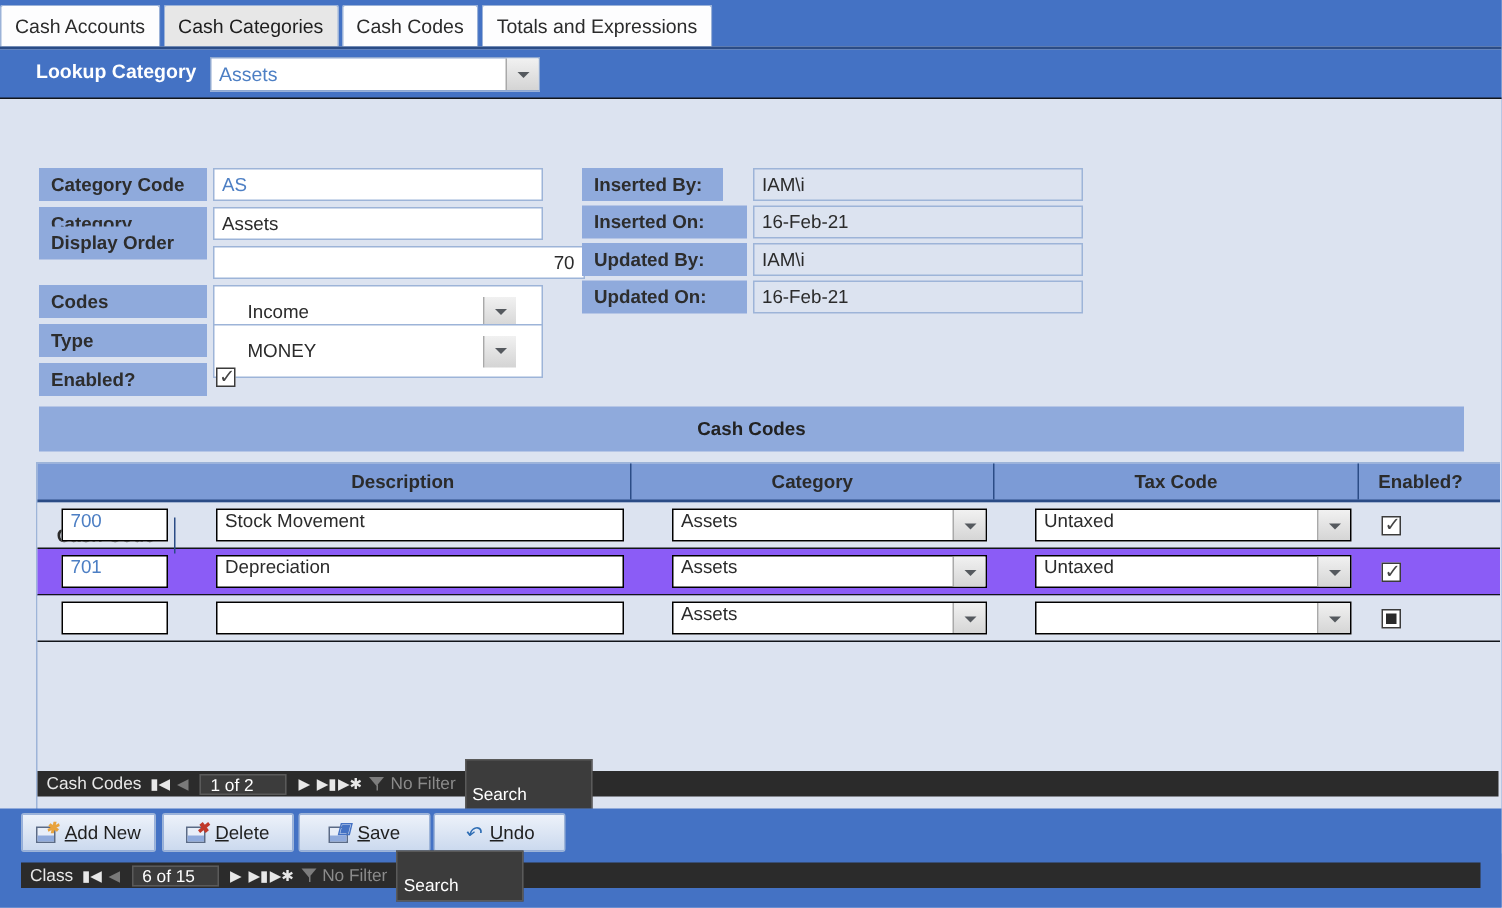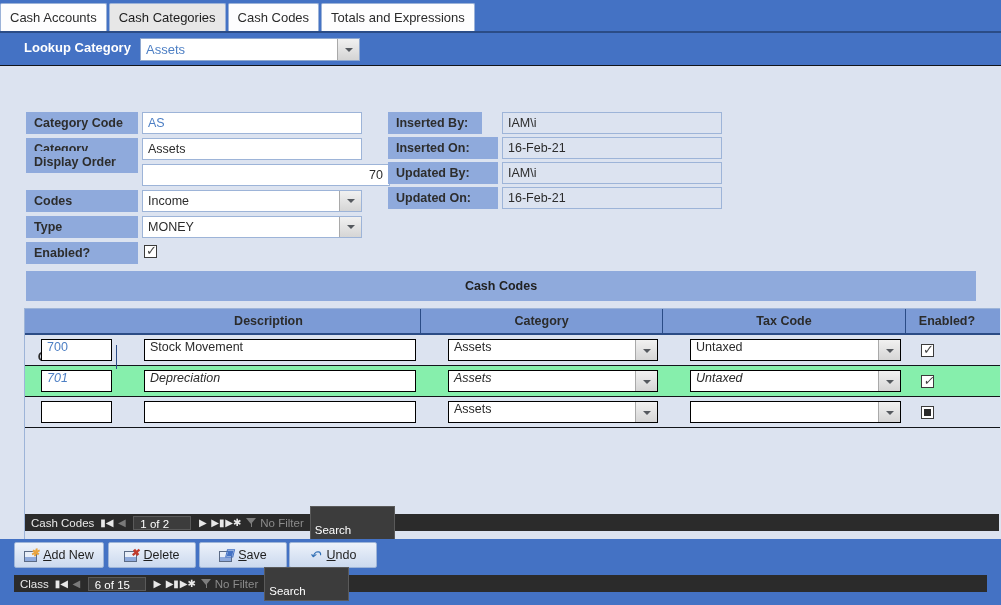--- a/index.html
+++ b/index.html
@@ -82,21 +82,21 @@
     position:absolute;height:22px;
     background:#FFFFFF;border:1px solid #9DB4D8;
     box-sizing:border-box;
     font-size:12.5px;color:#2b2b2b;
     line-height:20px;padding-left:5px;
     white-space:nowrap;overflow:hidden;
   }
   .fieldbox.readonly{background:#DCE3F0;}
   .fieldbox.blueval{color:#4D7FC4;}
   .fieldbox.num{text-align:right;padding-right:6px;padding-left:0;}
-  .fieldbox.combo{padding:0;display:flex;align-items:center;}
+  .fieldbox.combo{padding:17px;display:flex;align-items:center;}
   .fieldbox.combo .val{flex:1;padding-left:5px;overflow:hidden;white-space:nowrap;}
 
   .chk{
     position:absolute;width:13px;height:13px;
     background:#FFFFFF;border:1px solid #3b3b3b;
     box-sizing:border-box;
   }
   .chk .tick{
     position:absolute;left:1px;top:-2px;
     font-size:13px;line-height:13px;color:#444;
@@ -130,21 +130,21 @@
     display:flex;align-items:center;justify-content:center;
     font-size:12.5px;font-weight:bold;color:#2b2b2b;
     border-right:1px solid #2B4C86;box-sizing:border-box;
     height:100%;
   }
   .row{
     display:flex;height:31px;align-items:center;
     border-bottom:1px solid #12151A;
     box-sizing:border-box;background:#DCE3F0;
   }
-  .row.sel{background:#86efac;font-style:italic;}
+  .row.sel{background:#8b5cf6;}
   .cell{height:100%;display:flex;align-items:center;box-sizing:border-box;}
   .cellbox{
     height:22px;background:#FFFFFF;border:1px solid #000000;
     box-sizing:border-box;display:flex;align-items:flex-start;
     font-size:12.5px;color:#2b2b2b;overflow:hidden;white-space:nowrap;
     margin:0 16px;
   }
   .cellbox .val{flex:1;padding-left:5px;overflow:hidden;white-space:nowrap;}
   .cellbox.code .val{color:#4D7FC4;}
   .cell.chkcell{justify-content:flex-start;padding-left:4px;}

